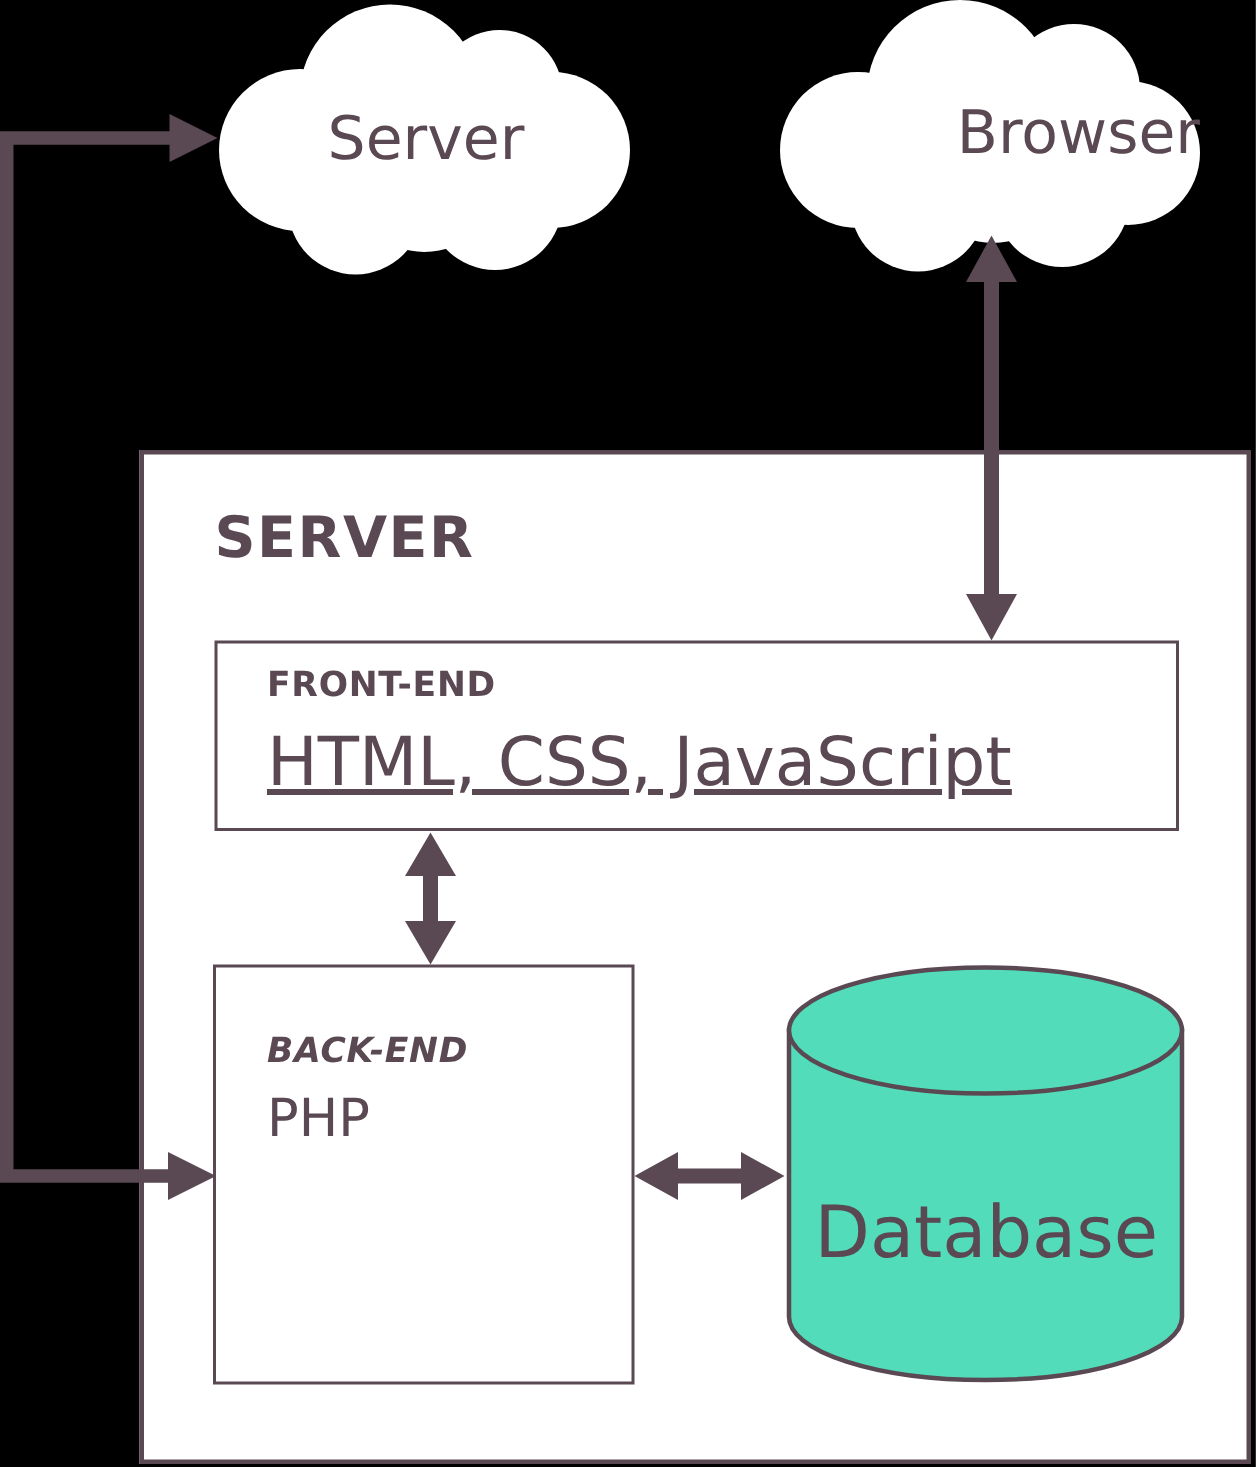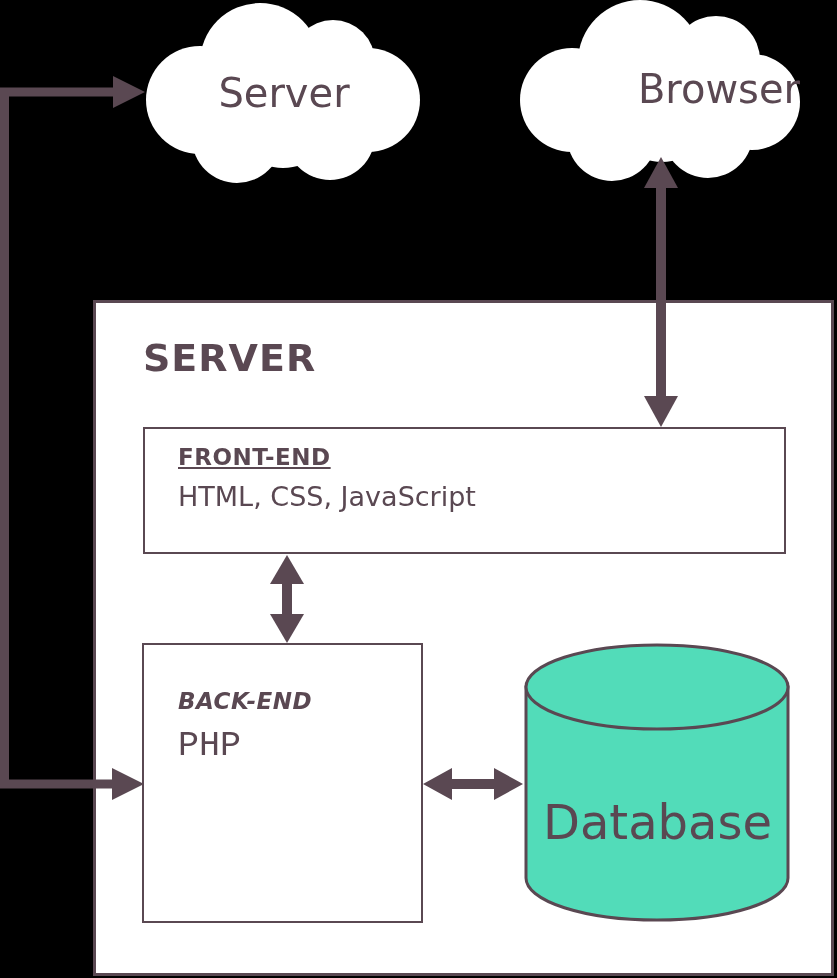--- a/index.html
+++ b/index.html
@@ -18,24 +18,24 @@
   .server-box{left:93px;top:300px;width:741px;height:676px;border:3px solid var(--line);}
   .frontend-box{left:143px;top:427px;width:643px;height:127px;border:2px solid var(--line);}
   .backend-box{left:142px;top:643px;width:281px;height:280px;border:2px solid var(--line);}
   .svg-overlay{position:absolute;left:0;top:0;width:837px;height:978px;pointer-events:none;}
   .label{position:absolute;white-space:nowrap;}
   .cloud-label{width:276px;text-align:center;font-size:40px;line-height:1.15;}
   .server-cloud-label{left:146px;top:70px;}
   .browser-cloud-label{left:524px;top:66px;text-align:right;}
   .server-title{left:143px;top:336px;font-size:38px;font-weight:bold;letter-spacing:1px;}
   .section-label{font-size:23px;font-weight:bold;letter-spacing:0.5px;}
-  .frontend-label{left:178px;top:444px;text-decoration:underline;}
-  .frontend-tech{left:178px;top:481px;font-size:27px;}
+  .frontend-label{left:178px;top:444px;}
+  .frontend-tech{left:178px;top:481px;font-size:45px;text-decoration:underline;}
   .backend-label{left:178px;top:688px;font-style:italic;}
-  .backend-tech{left:178px;top:720px;font-size:35px;line-height:53px;font-family:Liberation Mono, monospace;}
+  .backend-tech{left:178px;top:720px;font-size:35px;line-height:53px;}
   .db-label{left:527px;top:794px;width:261px;text-align:center;font-size:48px;}
 </style>
 </head>
 <body>
 
 <div class="stage">
 
   <div class="box server-box"></div>
   <div class="box frontend-box"></div>
   <div class="box backend-box"></div>

